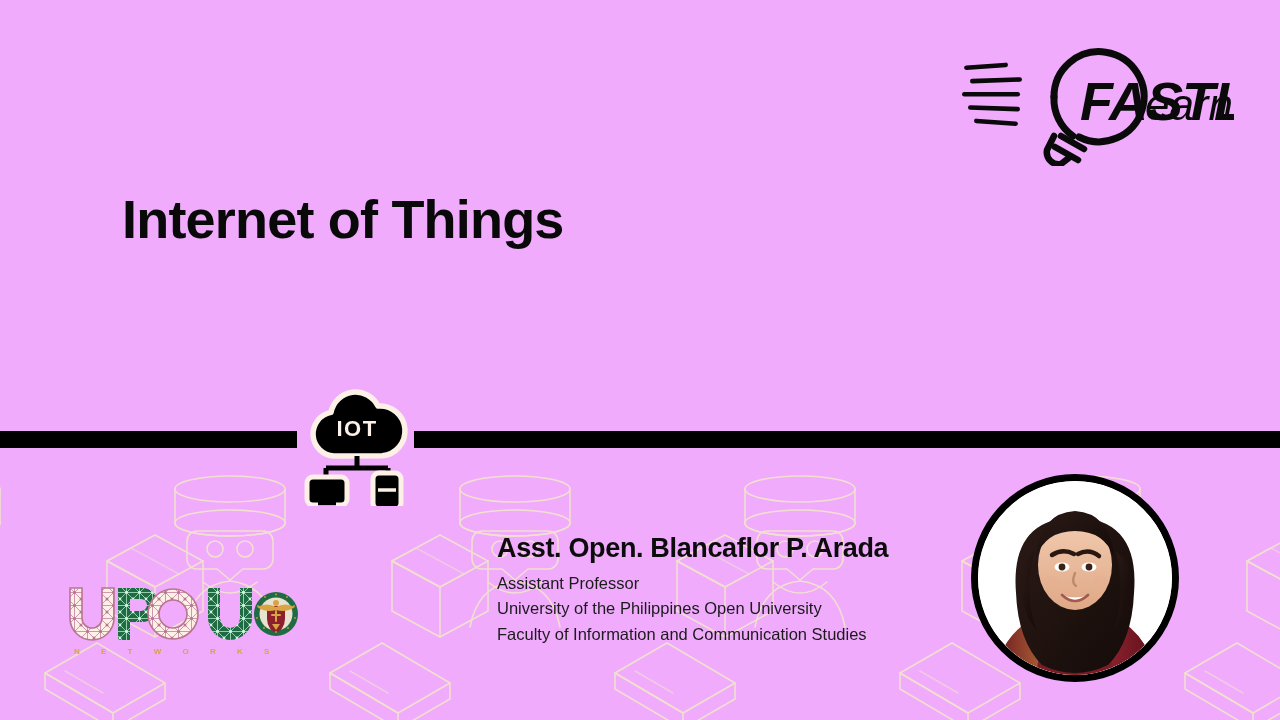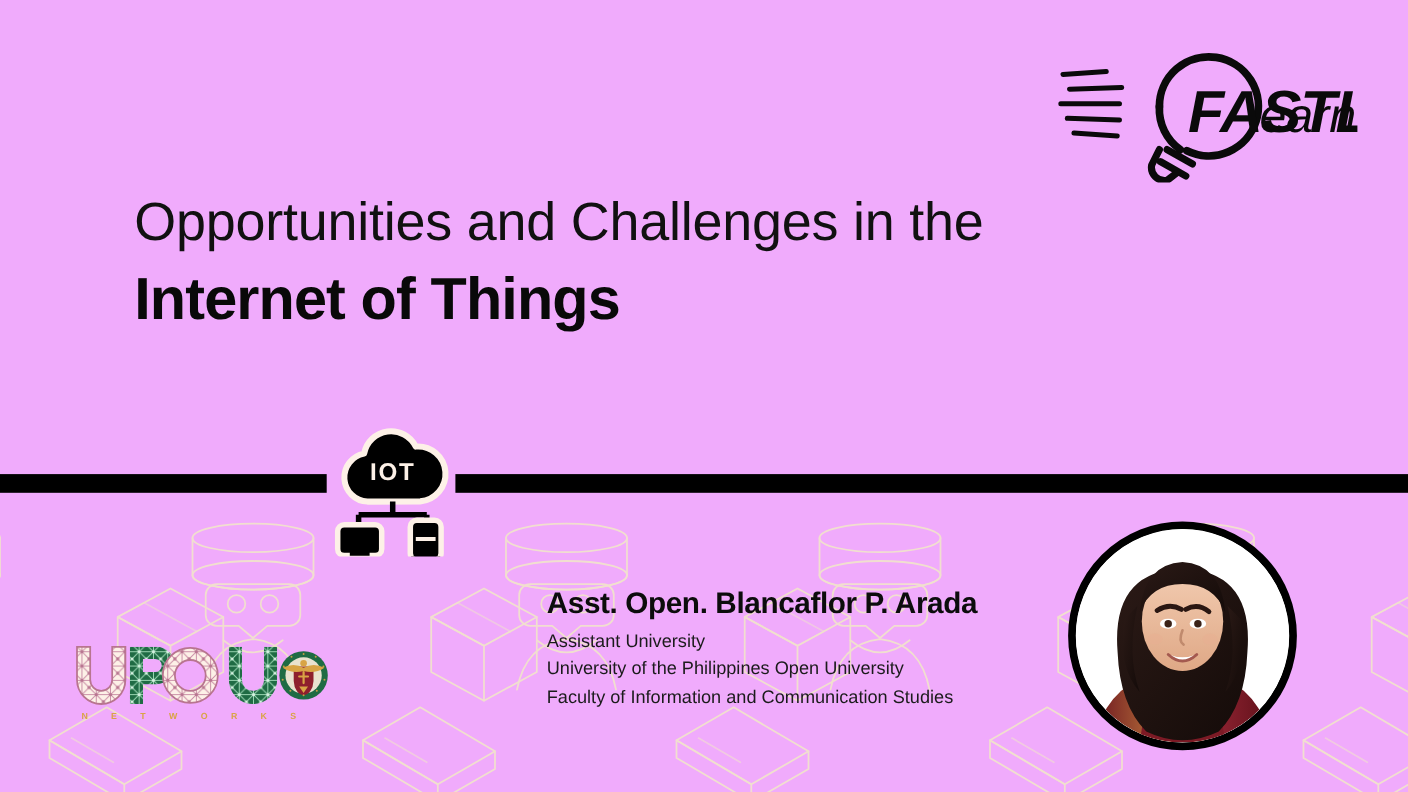--- a/index.html
+++ b/index.html
@@ -184,21 +184,20 @@
         <path d="M93 119 L116 132"></path>
         <path d="M92 108 L85 122 a12 12 0 0 0 14 14 L108 129"></path>
       </g>
 
       <text x="118" y="92" font-family="&quot;Liberation Sans&quot;, sans-serif" font-size="54" font-weight="bold" font-style="italic" fill="#0a0a0a" letter-spacing="-1">FASTL</text>
       <text x="271" y="92" text-anchor="end" font-family="&quot;Liberation Sans&quot;, sans-serif" font-size="44" font-weight="400" font-style="italic" fill="#0a0a0a">earn</text>
     </svg>
   </div>
 
   <div id="title-block">
-    <div class="title-line1">Opportunities and Challenges in the</div>
     <div class="title-line2">Internet of Things</div>
   </div>
 
   <div class="rule" id="rule-left"></div>
   <div class="rule" id="rule-right"></div>
 
   <div id="iot-badge">
     <svg width="128" height="128" viewBox="0 0 128 128" aria-hidden="true">
 
       <g>
@@ -223,21 +222,21 @@
       <g>
         <rect x="80" y="95" width="28" height="36" rx="6" fill="#000000" stroke="#FDF1E7" stroke-width="5"></rect>
         <path d="M85 112 h18" stroke="#FDF1E7" stroke-width="3.5"></path>
       </g>
     </svg>
   </div>
 
   <div id="speaker-block">
     <div class="speaker-name">Asst. Open. Blancaflor P. Arada</div>
     <div class="speaker-lines">
-      <div>Assistant University</div>
+      <div>Assistant Professor</div>
       <div>University of the Philippines Open University</div>
       <div>Faculty of Information and Communication Studies</div>
     </div>
   </div>
 
   <div id="portrait">
     <svg width="194" height="194" viewBox="0 0 194 194" aria-hidden="true">
       <defs>
         <clipPath id="pclip">
             <circle cx="97" cy="97" r="97"></circle>

